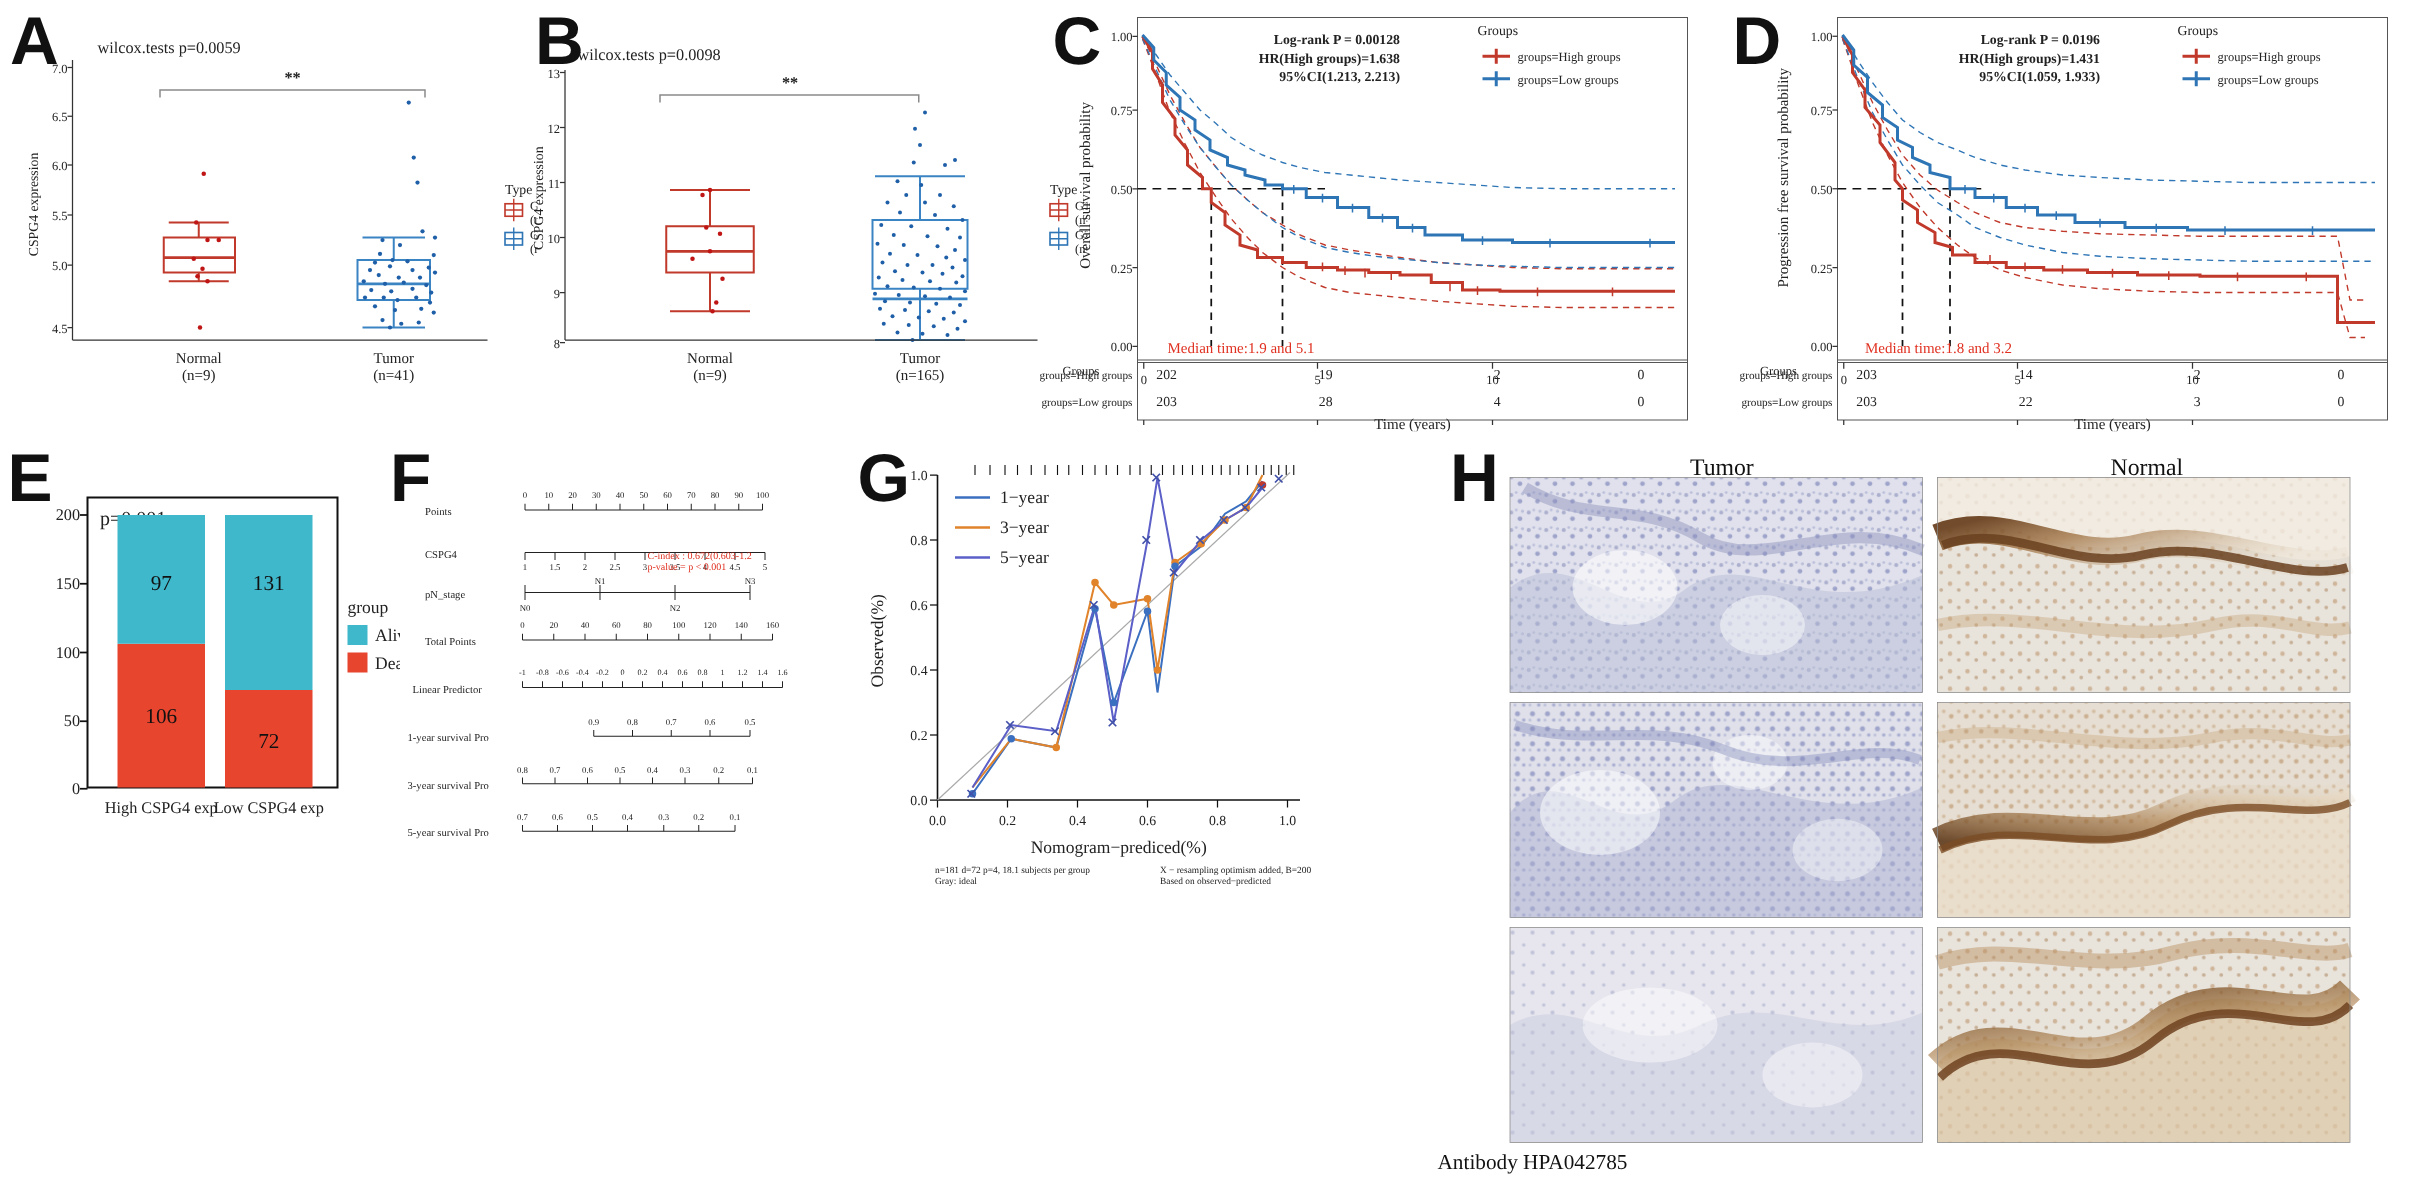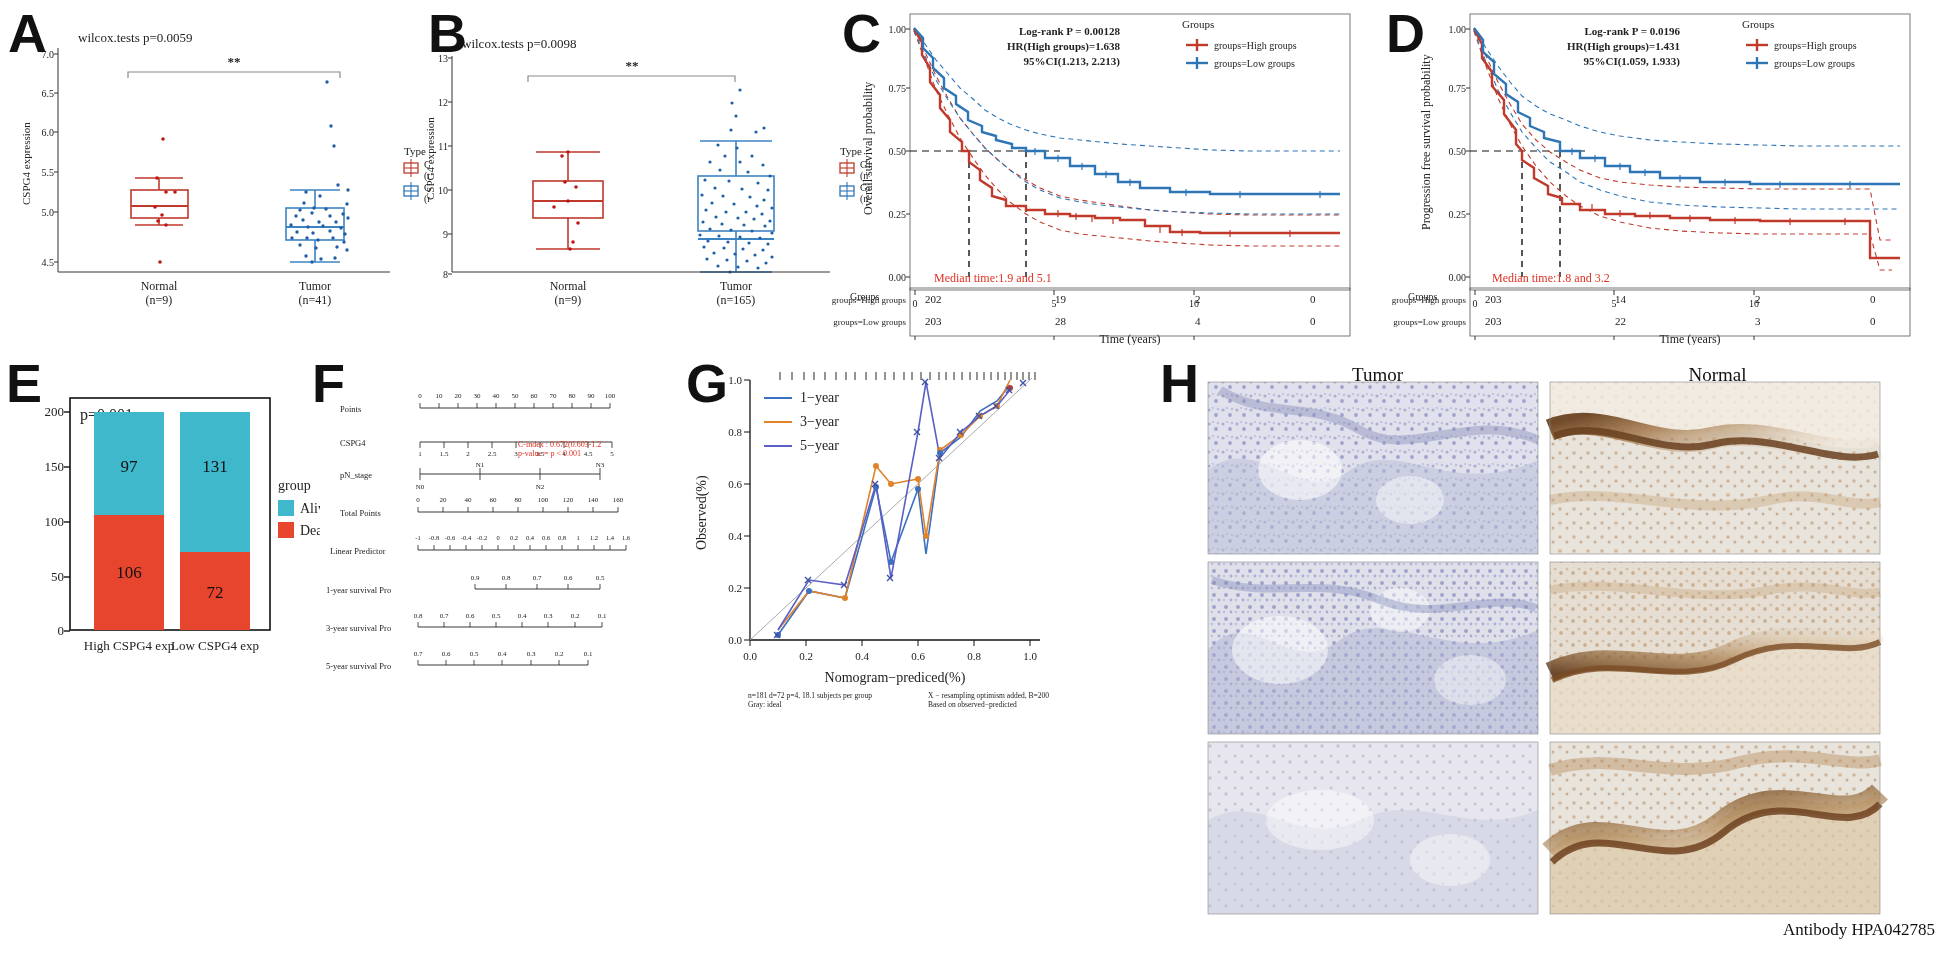--- a/index.html
+++ b/index.html
@@ -1004,14 +1004,14 @@
     <g>
       <rect x="400" y="392" width="330" height="172" fill="url(#pxN1)"></rect>
       <path d="M400,500 C450,450 510,520 570,470 C630,420 690,480 730,440 L730,564 L400,564 Z" fill="#ddc7a6" opacity="0.7"></path>
       <path d="M400,502 C452,452 512,522 572,472 C632,422 692,482 730,442" fill="none" stroke="url(#brownEdge3)" stroke-width="22"></path>
       <path d="M402,512 C454,462 514,532 574,482 C634,432 694,492 730,454" fill="none" stroke="#6e4220" stroke-width="7" opacity="0.85"></path>
       <path d="M400,420 C460,400 520,432 590,412 C650,396 700,420 730,410" fill="none" stroke="#b98f60" stroke-width="12" opacity="0.45"></path>
       <rect x="400" y="392" width="330" height="172" fill="none" stroke="#888" stroke-width="0.6"></rect>
     </g>
   </svg>
 
-  <div style="position:absolute;left:0;top:570px;width:785px;text-align:right;font-size:17px;color:#111;">Antibody HPA042785</div>
+  <div style="position:absolute;left:0;top:570px;width:785px;text-align:left;font-size:17px;color:#111;">Antibody HPA042785</div>
 </div>
 
 </body></html>

